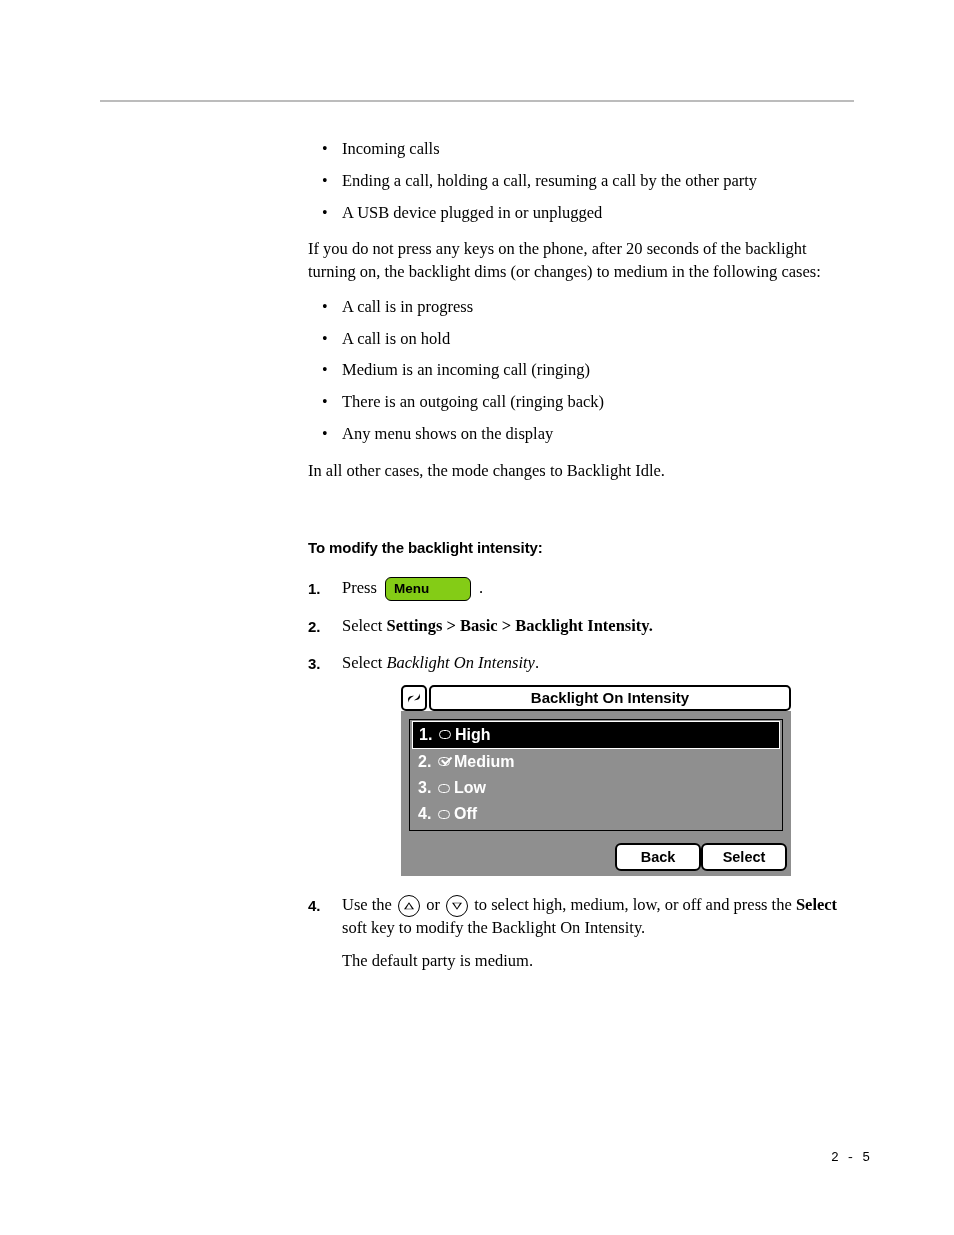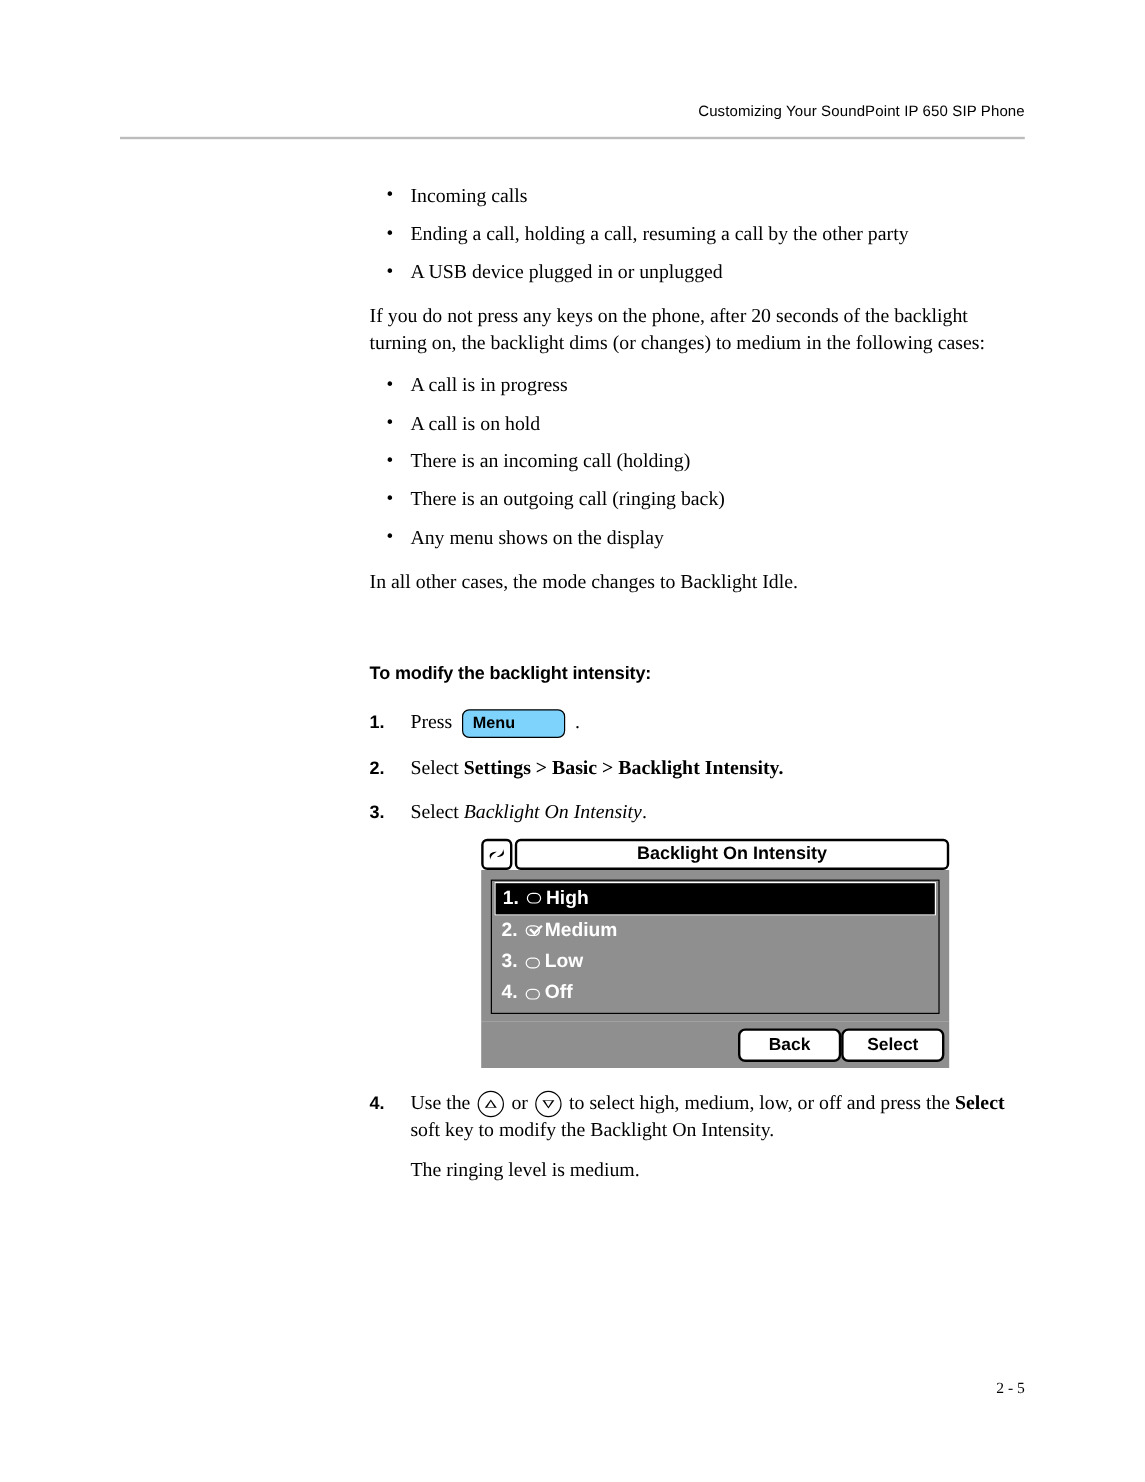--- a/index.html
+++ b/index.html
@@ -99,21 +99,21 @@
     border: 1.2px solid #000;
     border-radius: 6px;
     margin: 0 4px;
     padding: 0 8px;
     box-sizing: border-box;
     font-family: Arial, sans-serif;
     font-weight: bold;
     font-size: 13.5px;
     line-height: 22px;
     text-align: left;
-    background: #7dd3fc;
+    background: #84cc16;
   }
 
   
   .phone-screen {
     width: 390px;
     margin: 10px auto 18px auto;
     border: none;
   }
   .phone-titlebar {
     display: flex;
@@ -264,48 +264,47 @@
     z-index:1;
   }
 
   .step-sub-para {
     margin: 10px 0 0 0;
   }
 
   .page-number {
     position:absolute;
     bottom: 70px;
-    right: 100px;
-    font-family: Liberation Serif, serif;
+    right: 84px;
+    font-family: Liberation Mono, monospace;
     font-size: 13px;
     margin-left: 28px;
   }
 </style>
 </head>
 <body>
 
 <div class="page">
 
-  <div class="running-head">Customizing Your SoundPoint IP 650 SIP Phone</div>
   <hr class="rule">
 
   <div class="content">
 
     <ul class="bullets">
       <li><span>Incoming calls</span></li>
       <li><span>Ending a call, holding a call, resuming a call by the other party</span></li>
       <li><span>A USB device plugged in or unplugged</span></li>
     </ul>
 
     <p class="para">If you do not press any keys on the phone, after 20 seconds of the backlight turning on, the backlight dims (or changes) to medium in the following cases:</p>
 
     <ul class="bullets">
       <li><span>A call is in progress</span></li>
       <li><span>A call is on hold</span></li>
-      <li><span>There is an incoming call (holding)</span></li>
+      <li><span>Medium is an incoming call (ringing)</span></li>
       <li><span>There is an outgoing call (ringing back)</span></li>
       <li><span>Any menu shows on the display</span></li>
     </ul>
 
     <p class="para">In all other cases, the mode changes to Backlight Idle.</p>
 
     <div class="section-heading">To modify the backlight intensity:</div>
 
     <ol class="steps">
       <li>
@@ -377,20 +376,20 @@
         <span class="step-marker">4.</span>
         <span class="step-body">
           <span>Use the </span>
           <span class="arrow-key up"></span>
           <span> or </span>
           <span class="arrow-key down"></span>
           <span> to select high, medium, low, or off and press the </span>
           <span class="bold">Select</span>
           <span> soft key to modify the Backlight On Intensity.</span>
         </span>
-        <p class="step-sub-para">The ringing level is medium.</p>
+        <p class="step-sub-para">The default party is medium.</p>
       </li>
     </ol>
 
   </div>
 
   <div class="page-number">2 - 5</div>
 </div>
 
 </body></html>

